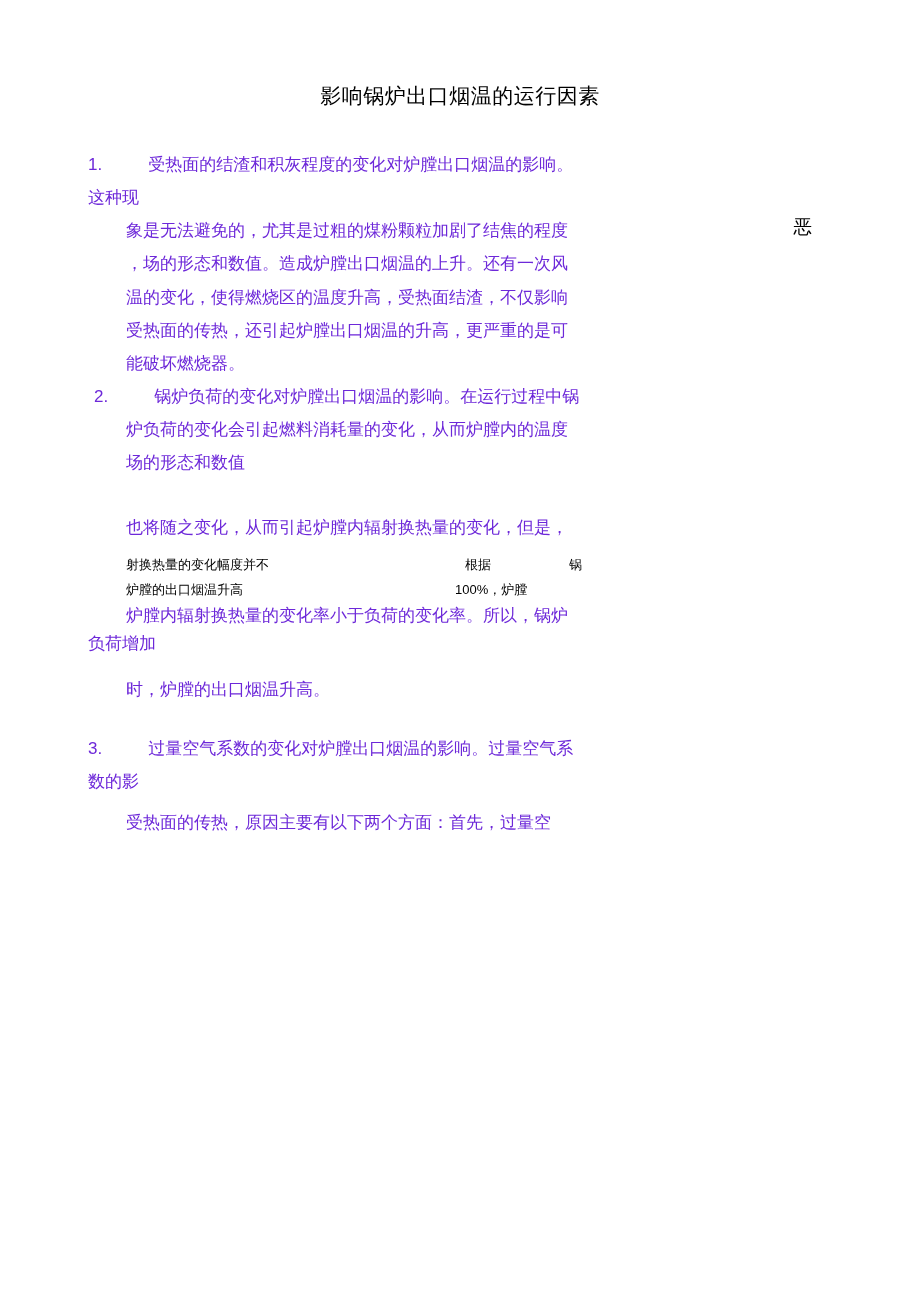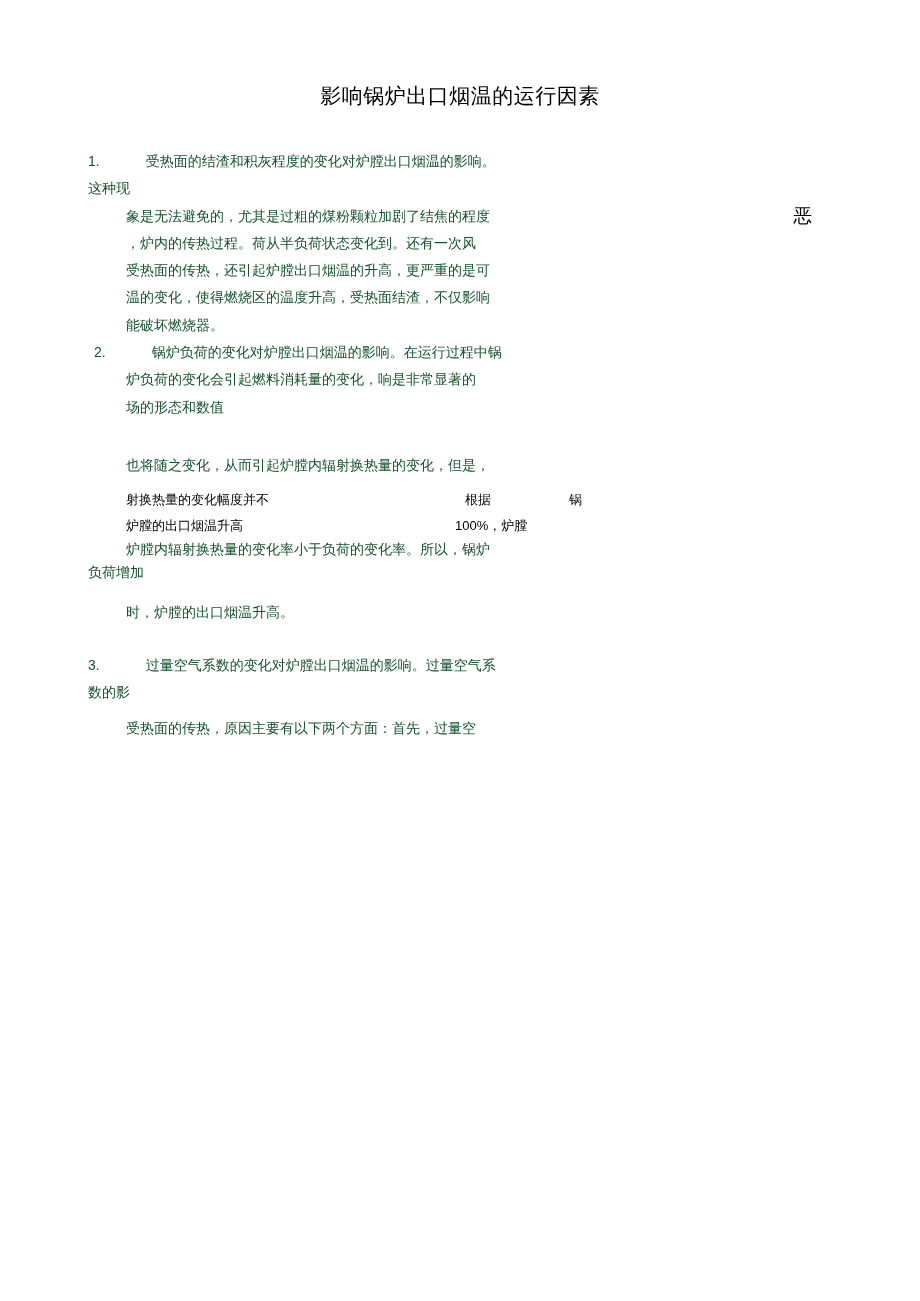--- a/index.html
+++ b/index.html
@@ -31,23 +31,23 @@
     font-weight: normal;
     color: #000;
   }
   .body-block {
     padding-left: 88px;
     padding-right: 78px;
     padding-top: 38px;
   }
   p {
     margin: 0;
-    font-size: 14px;
+    font-size: 17px;
     line-height: 1.95;
-    color: #14532d;
+    color: #6d28d9;
   }
   .indent-0 { text-indent: 0; }
   .indent-1 { padding-left: 38px; }
   .num-gap { display: inline-block; width: 46px; }
   .row-flex {
     display: flex;
     font-size: 13px;
     line-height: 1.95;
     padding-left: 38px;
   }
@@ -73,29 +73,29 @@
 
     <div>
       <p class="indent-0"><span>1.</span><span class="num-gap"></span><span>受热面的结渣和积灰程度的变化对炉膛出口烟温的影响。</span></p>
       <p class="indent-0">这种现</p>
 
       <div class="rel">
         <p class="indent-1">象是无法避免的，尤其是过粗的煤粉颗粒加剧了结焦的程度</p>
         <span class="float-right-char" style="top:0;">恶</span>
       </div>
 
-      <p class="indent-1">，炉内的传热过程。荷从半负荷状态变化到。还有一次风</p>
+      <p class="indent-1">，场的形态和数值。造成炉膛出口烟温的上升。还有一次风</p>
+      <p class="indent-1">温的变化，使得燃烧区的温度升高，受热面结渣，不仅影响</p>
       <p class="indent-1">受热面的传热，还引起炉膛出口烟温的升高，更严重的是可</p>
-      <p class="indent-1">温的变化，使得燃烧区的温度升高，受热面结渣，不仅影响</p>
       <p class="indent-1">能破坏燃烧器。</p>
     </div>
 
     <div>
       <p class="indent-0" style="padding-left:6px;"><span>2.</span><span class="num-gap"></span><span>锅炉负荷的变化对炉膛出口烟温的影响。在运行过程中锅</span></p>
-      <p class="indent-1">炉负荷的变化会引起燃料消耗量的变化，响是非常显著的</p>
+      <p class="indent-1">炉负荷的变化会引起燃料消耗量的变化，从而炉膛内的温度</p>
       <p class="indent-1">场的形态和数值</p>
 
       <div class="spacer-line"></div>
 
       <p class="indent-1">也将随之变化，从而引起炉膛内辐射换热量的变化，但是，</p>
 
       <div class="spacer-line" style="height:0.5em"></div>
 
       <div class="row-flex">
         <span class="left">射换热量的变化幅度并不</span>

